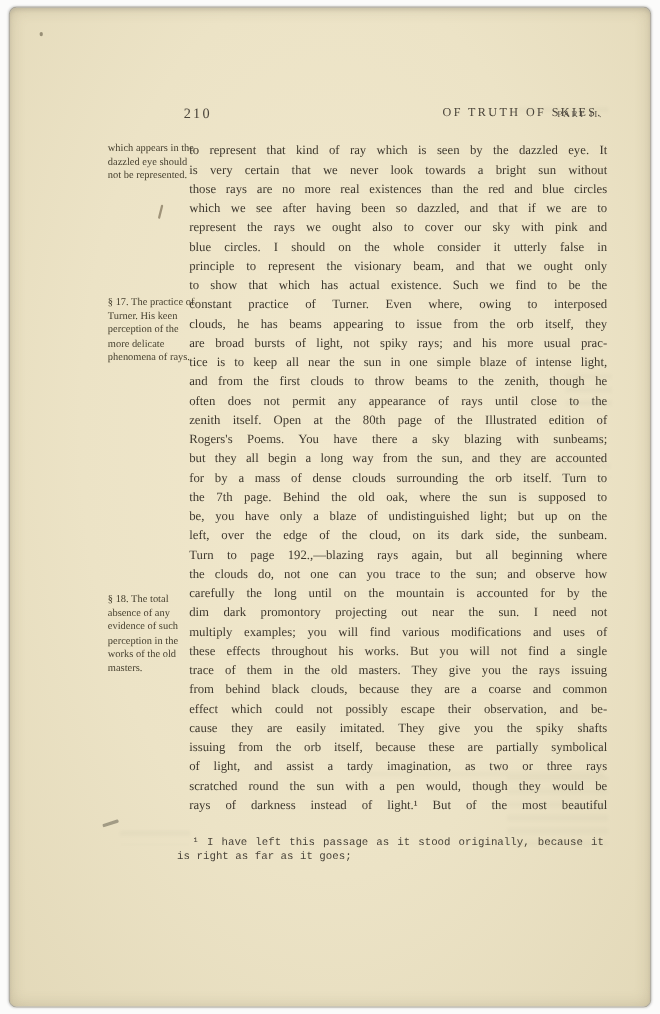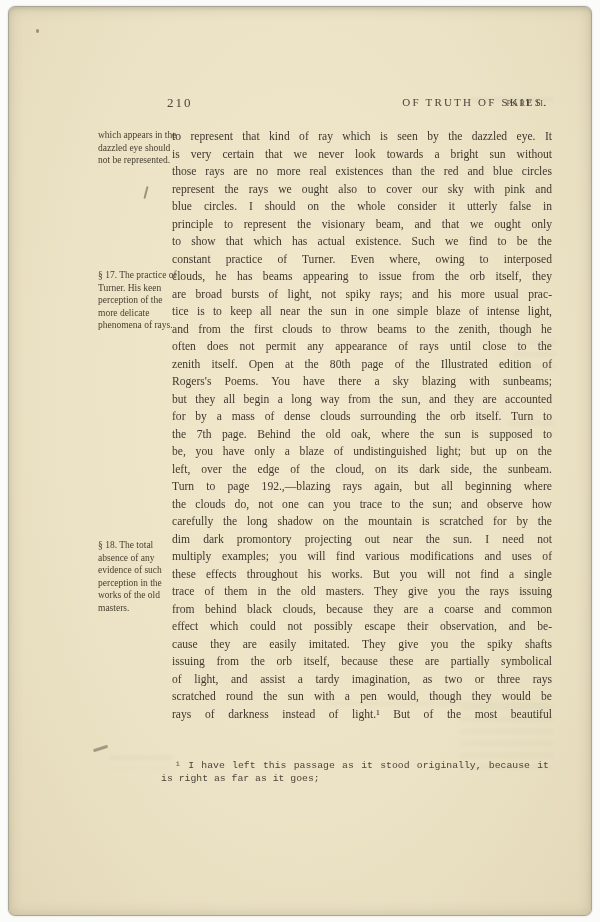--- a/index.html
+++ b/index.html
@@ -117,40 +117,41 @@
 
     <div class="sidenote sidenote-1">which appears in the dazzled eye should not be represented.</div>
     <div class="sidenote sidenote-2">§ 17. The practice of Turner. His keen perception of the more delicate phenomena of rays.</div>
     <div class="sidenote sidenote-3">§ 18. The total absence of any evidence of such perception in the works of the old masters.</div>
 
     <div class="body-text">
 
     <div class="body-line">to represent that kind of ray which is seen by the dazzled eye. It</div>
         <div class="body-line">is very certain that we never look towards a bright sun without</div>
         <div class="body-line">those rays are no more real existences than the red and blue circles</div>
+        <div class="body-line">which we see after having been so dazzled, and that if we are to</div>
         <div class="body-line">represent the rays we ought also to cover our sky with pink and</div>
         <div class="body-line">blue circles. I should on the whole consider it utterly false in</div>
         <div class="body-line">principle to represent the visionary beam, and that we ought only</div>
         <div class="body-line">to show that which has actual existence. Such we find to be the</div>
         <div class="body-line">constant practice of Turner. Even where, owing to interposed</div>
         <div class="body-line">clouds, he has beams appearing to issue from the orb itself, they</div>
         <div class="body-line">are broad bursts of light, not spiky rays; and his more usual prac-</div>
         <div class="body-line">tice is to keep all near the sun in one simple blaze of intense light,</div>
         <div class="body-line">and from the first clouds to throw beams to the zenith, though he</div>
         <div class="body-line">often does not permit any appearance of rays until close to the</div>
         <div class="body-line">zenith itself. Open at the 80th page of the Illustrated edition of</div>
         <div class="body-line">Rogers's Poems. You have there a sky blazing with sunbeams;</div>
         <div class="body-line">but they all begin a long way from the sun, and they are accounted</div>
         <div class="body-line">for by a mass of dense clouds surrounding the orb itself. Turn to</div>
         <div class="body-line">the 7th page. Behind the old oak, where the sun is supposed to</div>
         <div class="body-line">be, you have only a blaze of undistinguished light; but up on the</div>
         <div class="body-line">left, over the edge of the cloud, on its dark side, the sunbeam.</div>
         <div class="body-line">Turn to page 192.,—blazing rays again, but all beginning where</div>
         <div class="body-line">the clouds do, not one can you trace to the sun; and observe how</div>
-        <div class="body-line">carefully the long shadow on the mountain is scratched for by the</div>
+        <div class="body-line">carefully the long until on the mountain is accounted for by the</div>
         <div class="body-line">dim dark promontory projecting out near the sun. I need not</div>
         <div class="body-line">multiply examples; you will find various modifications and uses of</div>
         <div class="body-line">these effects throughout his works. But you will not find a single</div>
         <div class="body-line">trace of them in the old masters. They give you the rays issuing</div>
         <div class="body-line">from behind black clouds, because they are a coarse and common</div>
         <div class="body-line">effect which could not possibly escape their observation, and be-</div>
         <div class="body-line">cause they are easily imitated. They give you the spiky shafts</div>
         <div class="body-line">issuing from the orb itself, because these are partially symbolical</div>
         <div class="body-line">of light, and assist a tardy imagination, as two or three rays</div>
         <div class="body-line">scratched round the sun with a pen would, though they would be</div>

